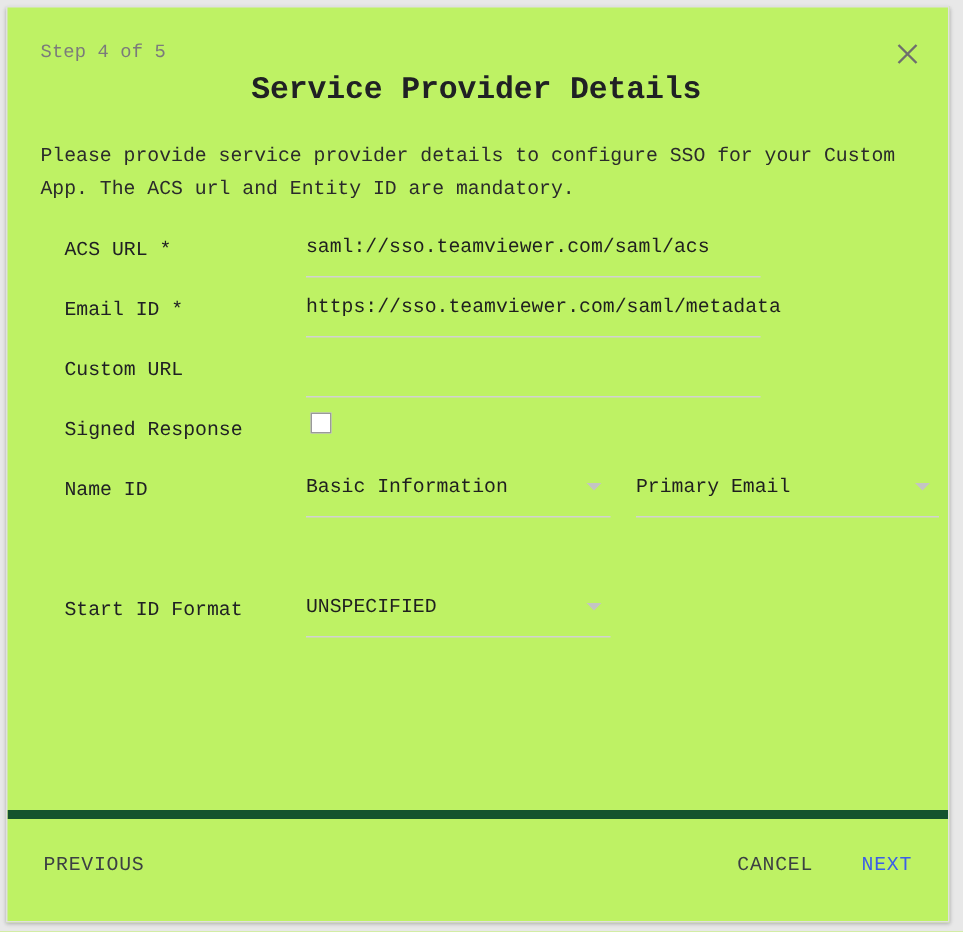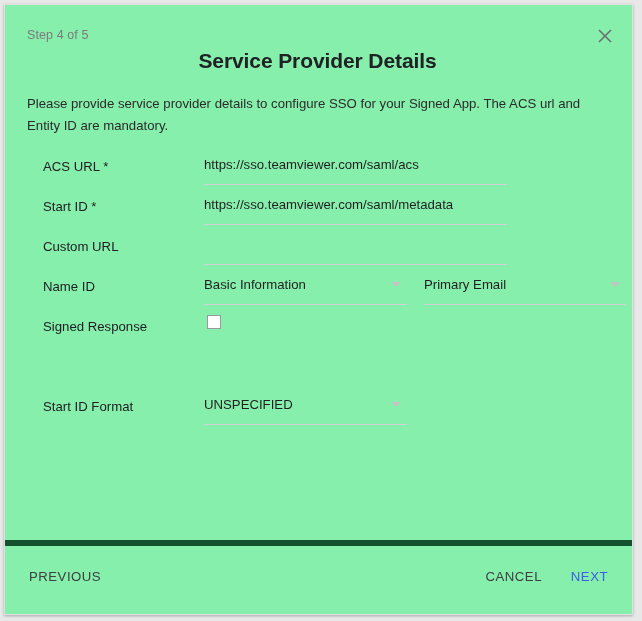--- a/index.html
+++ b/index.html
@@ -14,25 +14,26 @@
     -webkit-font-smoothing: antialiased;
     overflow: hidden;
   }
 
   .dialog {
     position: absolute;
     left: 4px;
     top: 4px;
     width: 629px;
     height: 611px;
-    background: #86efac;
+    background: #bef264;
     border: 1px solid #e0e0e0;
     box-sizing: border-box;
     box-shadow: 0 1px 3px rgba(0,0,0,0.18), 0 1px 2px rgba(0,0,0,0.10);
     overflow: hidden;
+    font-family: Liberation Mono, monospace;
   }
 
   
   .header {
     position: absolute;
     left: 0;
     top: 0;
     right: 0;
     padding: 22px 24px 0 22px;
   }
@@ -184,71 +185,71 @@
   .btn-next     { right: 24px; color: #3b5ee8; }
 </style>
 </head>
 <body>
 
 <div class="dialog">
 
   <div class="header">
     <div class="step-label">Step 4 of 5</div>
     <div class="dialog-title">Service Provider Details</div>
-    <div class="dialog-desc">Please provide service provider details to configure SSO for your Signed App. The ACS url and Entity ID are mandatory.</div>
+    <div class="dialog-desc">Please provide service provider details to configure SSO for your Custom App. The ACS url and Entity ID are mandatory.</div>
   </div>
 
   <div class="close-btn">
     <span>
       <svg width="14" height="14" viewBox="0 0 14 14" aria-hidden="true">
         <path d="M1 1 L13 13 M13 1 L1 13" stroke="#6e6e6e" stroke-width="1.6" fill="none"></path>
       </svg>
     </span>
   </div>
 
   <div class="form">
 
     <div class="row">
       <div class="row-label">ACS URL *</div>
       <div class="field">
-        <div class="field-value">https://sso.teamviewer.com/saml/acs</div>
-      </div>
-    </div>
-
-    <div class="row">
-      <div class="row-label">Start ID *</div>
+        <div class="field-value">saml://sso.teamviewer.com/saml/acs</div>
+      </div>
+    </div>
+
+    <div class="row">
+      <div class="row-label">Email ID *</div>
       <div class="field">
         <div class="field-value">https://sso.teamviewer.com/saml/metadata</div>
       </div>
     </div>
 
     <div class="row">
       <div class="row-label">Custom URL</div>
       <div class="field">
         <div class="field-value"></div>
       </div>
+    </div>
+
+    <div class="row">
+      <div class="row-label">Signed Response</div>
+      <div class="checkbox"></div>
     </div>
 
     <div class="row">
       <div class="row-label">Name ID</div>
       <div class="select sel-a">
         <div class="select-value">Basic Information</div>
         <span class="caret"></span>
       </div>
       <div class="select sel-b">
         <div class="select-value">Primary Email</div>
         <span class="caret"></span>
       </div>
     </div>
 
-    <div class="row">
-      <div class="row-label">Signed Response</div>
-      <div class="checkbox"></div>
-    </div>
-
     <div class="spacer-row"></div>
 
     <div class="row">
       <div class="row-label">Start ID Format</div>
       <div class="select sel-a">
         <div class="select-value">UNSPECIFIED</div>
         <span class="caret"></span>
       </div>
     </div>
 

